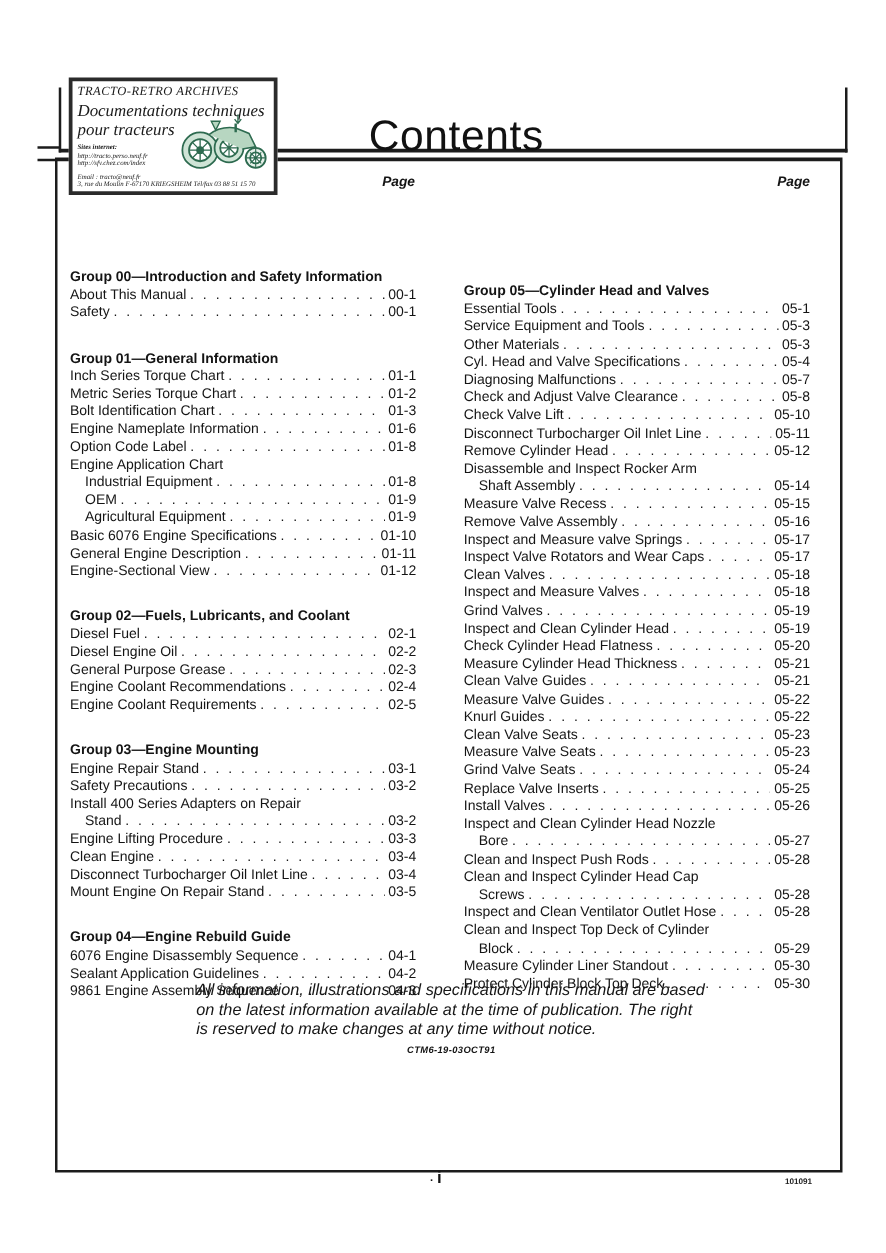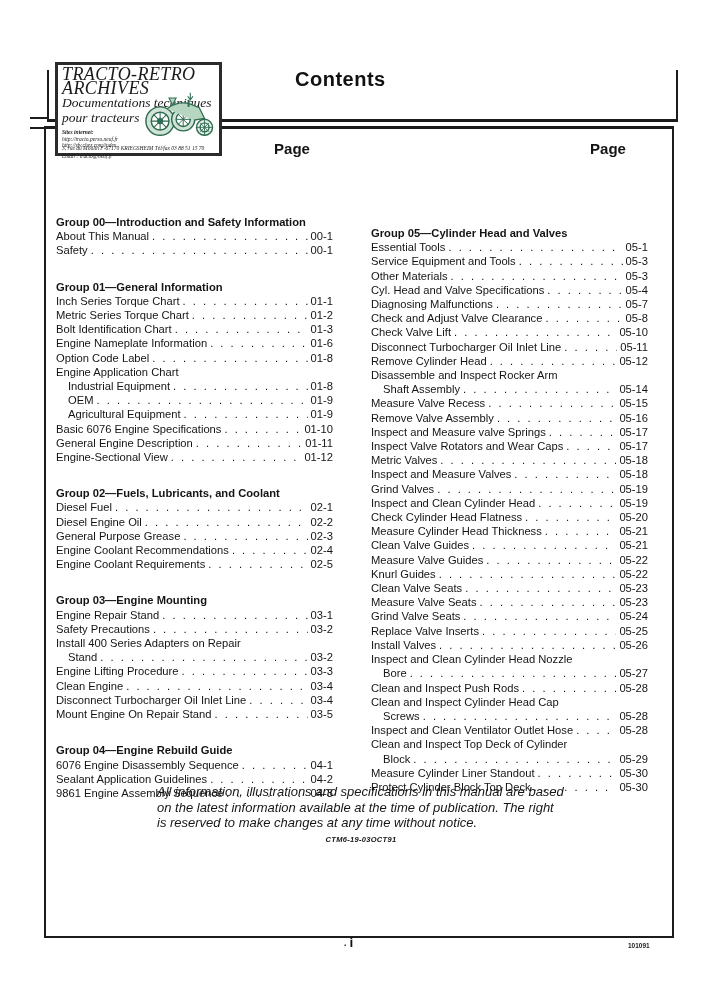--- a/index.html
+++ b/index.html
@@ -17,33 +17,33 @@
   .content-box{
     position:absolute;left:44px;top:126px;width:626px;height:807px;
     border:2px solid #1c1c1c;border-top:3px solid #1c1c1c;
     z-index:1;
   }
   .stub{position:absolute;height:2px;background:#1c1c1c;z-index:1;}
   .stub1{left:30px;top:117px;width:18px;}
   .stub2{left:30px;top:127px;width:15px;}
   
   .contents-title{
-    position:absolute;left:295px;top:68px;z-index:2;
-    font-size:20px;font-weight:bold;letter-spacing:0.5px;color:#111;
-  }
-  .page-label{position:absolute;z-index:2;font-size:15px;font-weight:bold;width:80px;text-align:center;}
+    position:absolute;left:295px;top:90px;z-index:2;
+    font-size:34px;font-weight:normal;letter-spacing:0.5px;color:#111;
+  }
+  .page-label{position:absolute;z-index:2;font-size:11px;font-weight:bold;width:80px;text-align:right;font-style:italic;}
   .page-label.left{left:252px;top:140px;}
   .page-label.right{left:568px;top:140px;}
   
   .stamp{
     position:absolute;left:55px;top:62px;width:167px;height:94px;z-index:3;
     background:#fff;border:3px solid #2b2b2b;box-sizing:border-box;
     padding:2px 4px;font-family:"Liberation Serif",serif;color:#1a1a1a;
   }
-  .stamp .big1{font-size:18px;font-style:italic;letter-spacing:0.4px;line-height:14px;}
+  .stamp .big1{font-size:10px;font-style:italic;letter-spacing:0.4px;line-height:14px;}
   .stamp .big2{font-size:13.5px;font-style:italic;line-height:15px;}
   .stamp .tiny{font-size:5.5px;font-style:italic;line-height:6.5px;}
   .stamp .tiny.b{font-weight:bold;}
   .stamp .gap{height:4px;}
   .stamp .addr{position:absolute;left:4px;bottom:2px;font-size:5.5px;font-style:italic;white-space:nowrap;}
   .stamp .tractor{position:absolute;right:2px;bottom:8px;}
   
   .col{position:absolute;z-index:2;font-size:11.2px;line-height:14.2px;margin-top:44px;}
   .col-left{left:56px;top:171px;width:277px;}
   .col-right{left:371px;top:182px;width:277px;}
@@ -351,21 +351,21 @@
         <span class="txt">Inspect and Measure valve Springs</span>
         <span class="dots"></span>
         <span class="pg">05-17</span>
       </div>
       <div class="row">
         <span class="txt">Inspect Valve Rotators and Wear Caps</span>
         <span class="dots"></span>
         <span class="pg">05-17</span>
       </div>
       <div class="row">
-        <span class="txt">Metric Valves</span>
+        <span class="txt">Clean Valves</span>
         <span class="dots"></span>
         <span class="pg">05-18</span>
       </div>
       <div class="row">
         <span class="txt">Inspect and Measure Valves</span>
         <span class="dots"></span>
         <span class="pg">05-18</span>
       </div>
       <div class="row">
         <span class="txt">Grind Valves</span>

